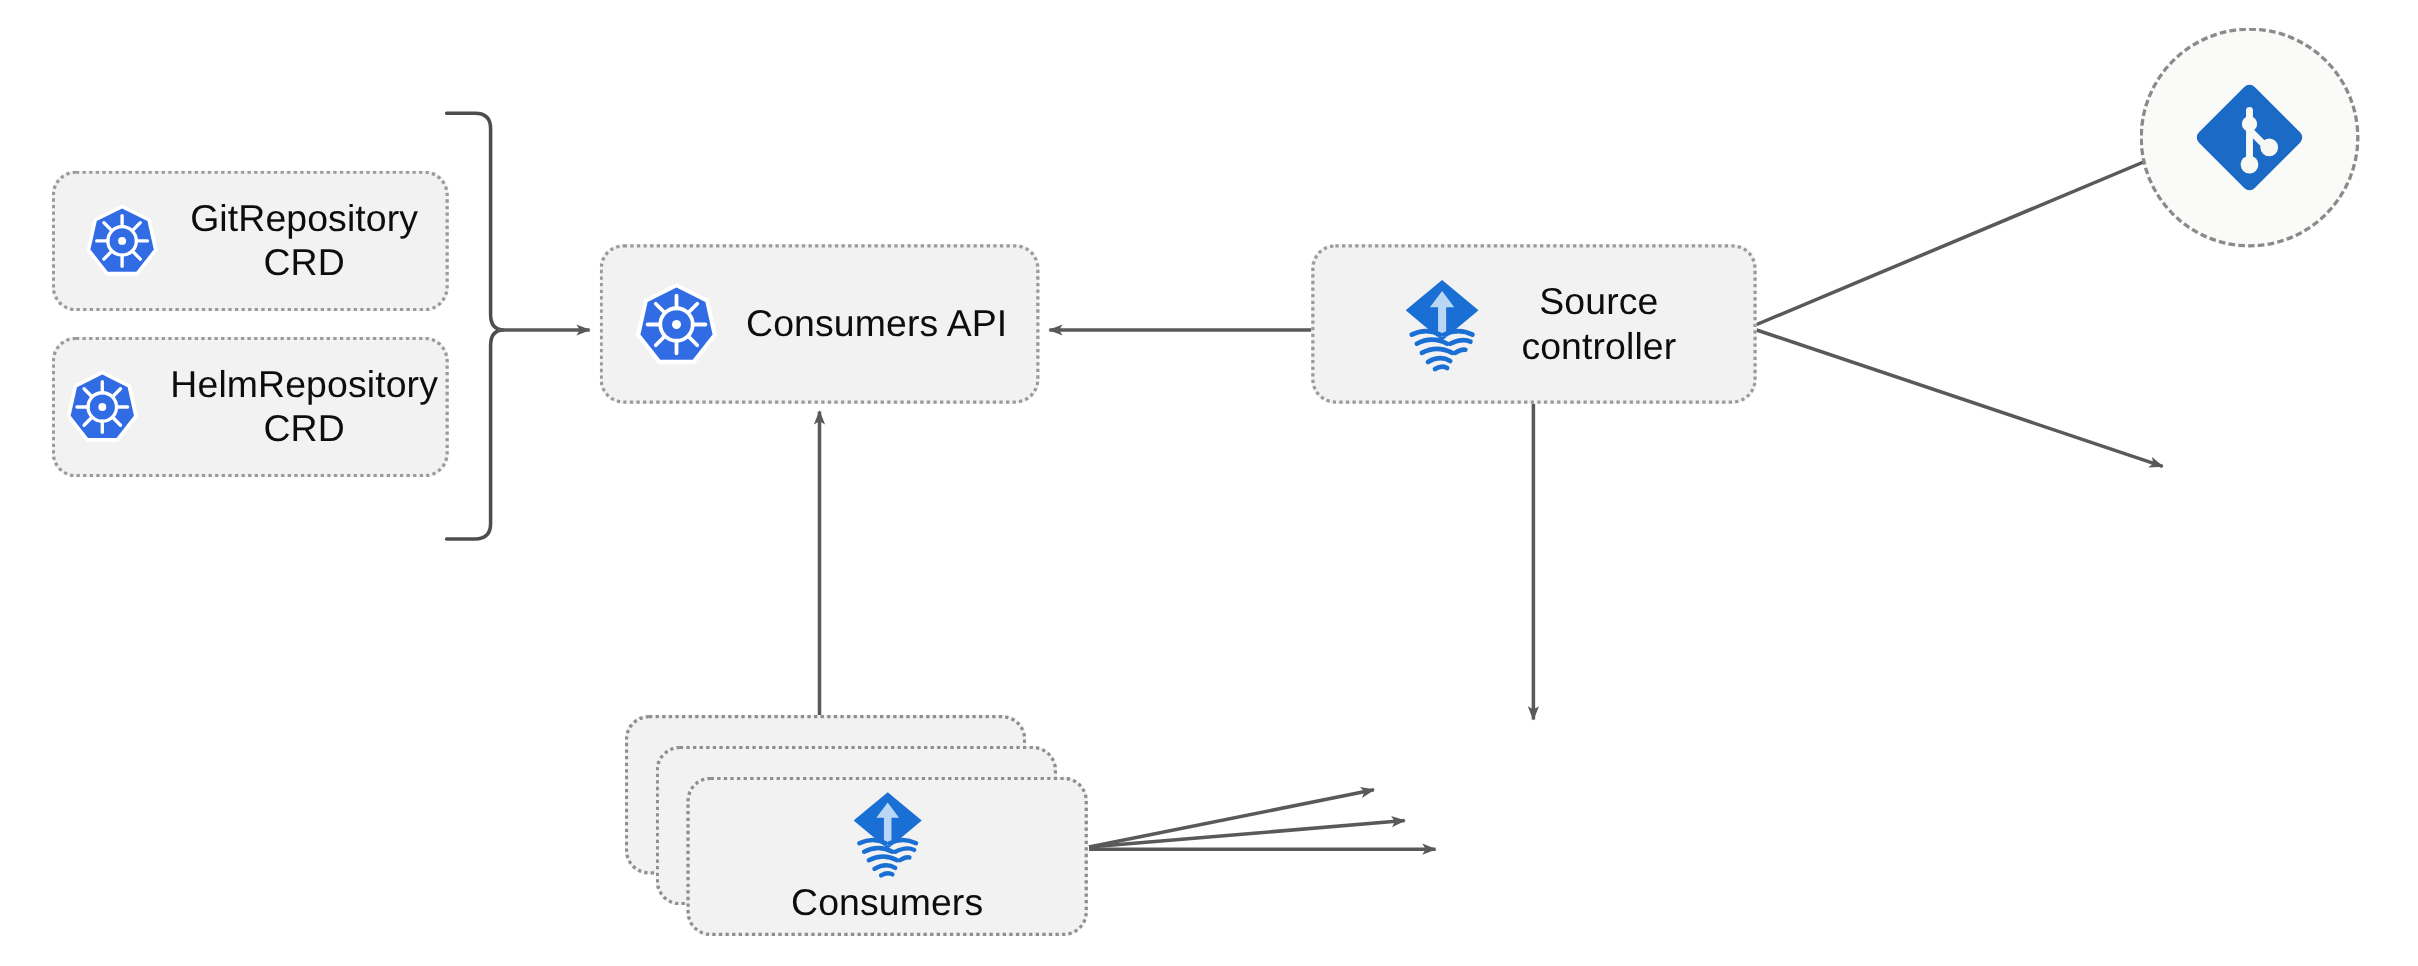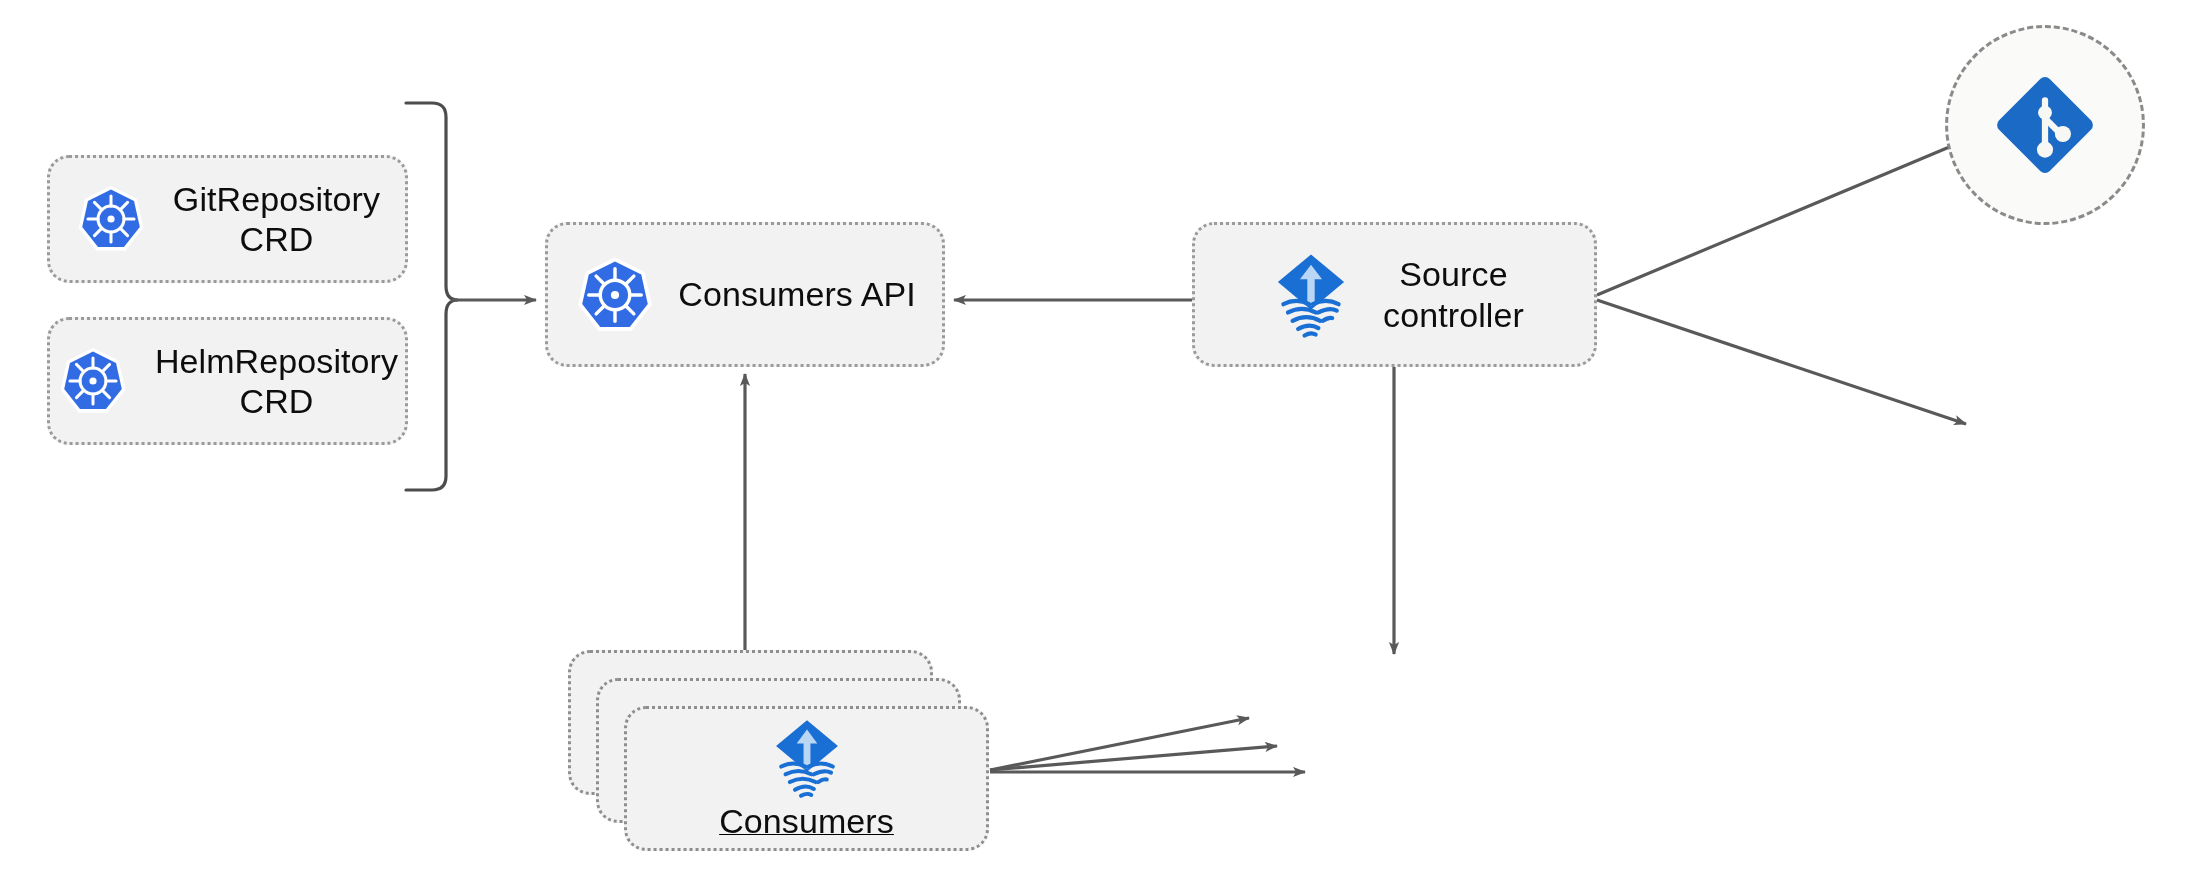--- a/index.html
+++ b/index.html
@@ -63,21 +63,20 @@
     position: absolute;
     box-sizing: border-box;
     background: #f2f2f2;
     border: 3px dotted #8e8e8e;
     border-radius: 22px;
   }
   .stack .sheet.front {
     display: flex;
     align-items: center;
     justify-content: center;
-    text-decoration: underline;
   }
 
   
   .circle-node {
     position: absolute;
     box-sizing: border-box;
     border-radius: 50%;
     background: #fafaf8;
     border: 3px dashed #8a8a8a;
     display: flex;
@@ -145,21 +144,21 @@
             <line x1="37" y1="63" x2="27" y2="73"></line>
           </g>
           <circle cx="50" cy="50" r="5" fill="#ffffff"></circle>
         </svg>
       </span>
       <span class="node-label">GitRepository
 CRD</span>
     </div>
   </div>
 
-  <div class="node" style="left:47px; top:317px; width:361px; height:128px;">
+  <div class="node" style="left:47px; top:306px; width:361px; height:128px;">
     <div class="inner">
       <span class="icon-wrap">
         <svg width="72" height="72" viewBox="0 0 100 100">
           <polygon points="50,4 86,22 95,62 70,94 30,94 5,62 14,22" fill="#ffffff"></polygon>
           <polygon points="50,9 82,25 90,61 68,89 32,89 10,61 18,25" fill="#326CE5"></polygon>
           <g fill="none" stroke="#ffffff" stroke-width="4.2" stroke-linecap="round">
             <circle cx="50" cy="50" r="18"></circle>
             <line x1="50" y1="18" x2="50" y2="32"></line>
             <line x1="50" y1="68" x2="50" y2="82"></line>
             <line x1="18" y1="50" x2="32" y2="50"></line>

